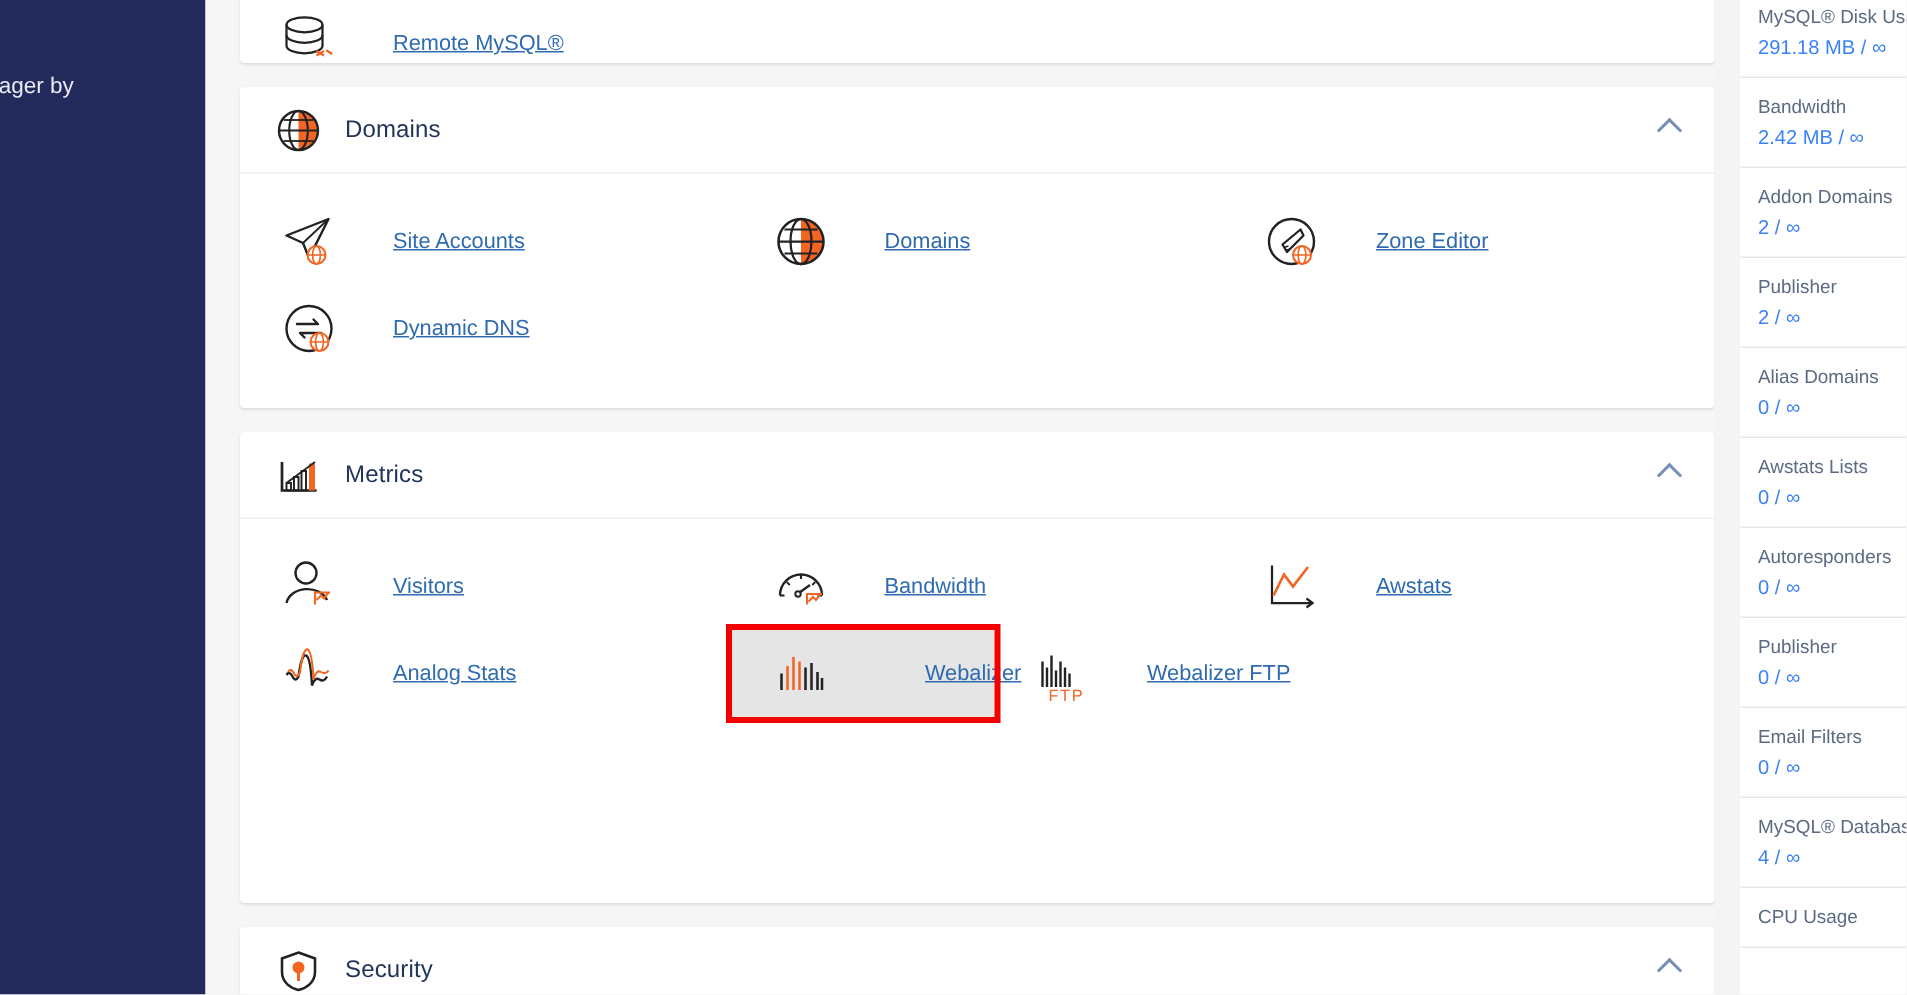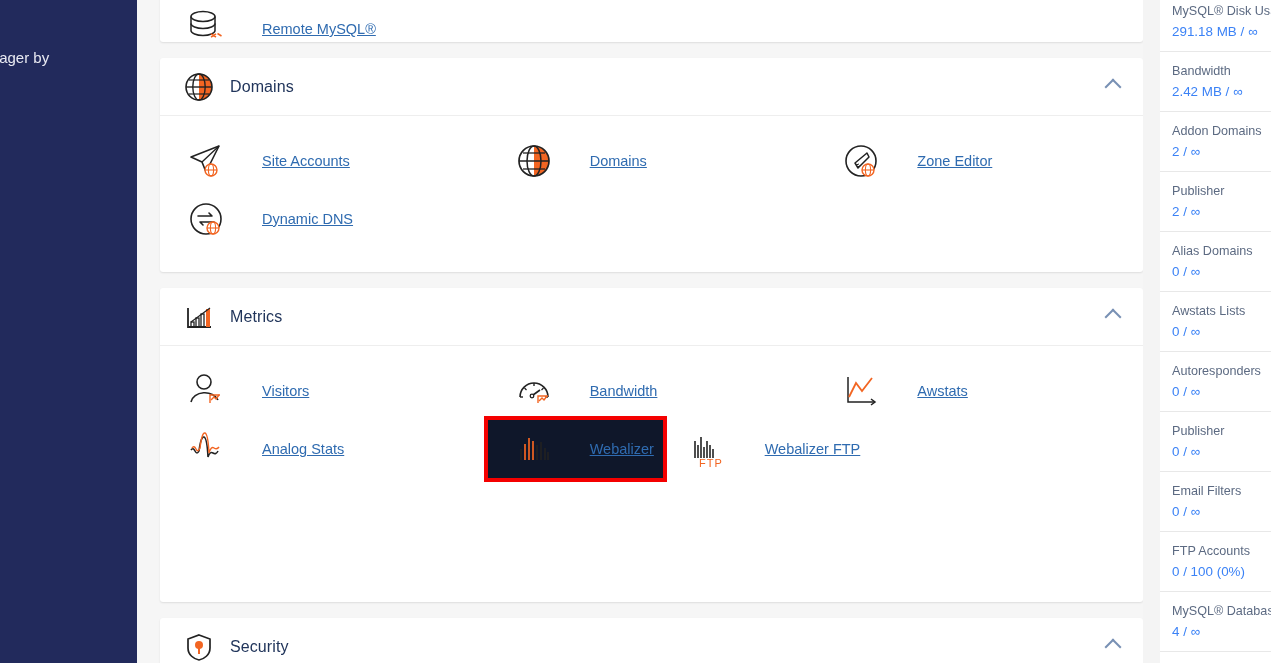--- a/index.html
+++ b/index.html
@@ -101,23 +101,24 @@
     font-size: 14.5px;
     color: #2f6bb0;
     white-space: nowrap;
     text-decoration: underline;
   }
   .cell.highlight {
     outline: 4px solid #f40000;
     outline-offset: 0px;
     width: 175px;
     margin-left: 0px;
-    background: #0f172a;
+    background: #e5e5e5;
     position: relative;
     z-index: 4;
+    gap: 27px;
   }
 
   
   .right-sidebar {
     position: absolute;
     left: 1160px; top: 0;
     width: 111px; height: 663px;
     background: #ffffff;
     overflow: hidden;
   }
@@ -409,24 +410,20 @@
     </div>
     <div class="stat">
       <div class="k">Publisher</div>
       <div class="v">0 / ∞</div>
     </div>
     <div class="stat">
       <div class="k">Email Filters</div>
       <div class="v">0 / ∞</div>
     </div>
     <div class="stat">
-      <div class="k">FTP Accounts</div>
-      <div class="v">0 / 100   (0%)</div>
-    </div>
-    <div class="stat">
       <div class="k">MySQL® Databases</div>
       <div class="v">4 / ∞</div>
     </div>
     <div class="stat">
       <div class="k">CPU Usage</div>
       <div class="v"></div>
     </div>
   </div>
 
 </div>

